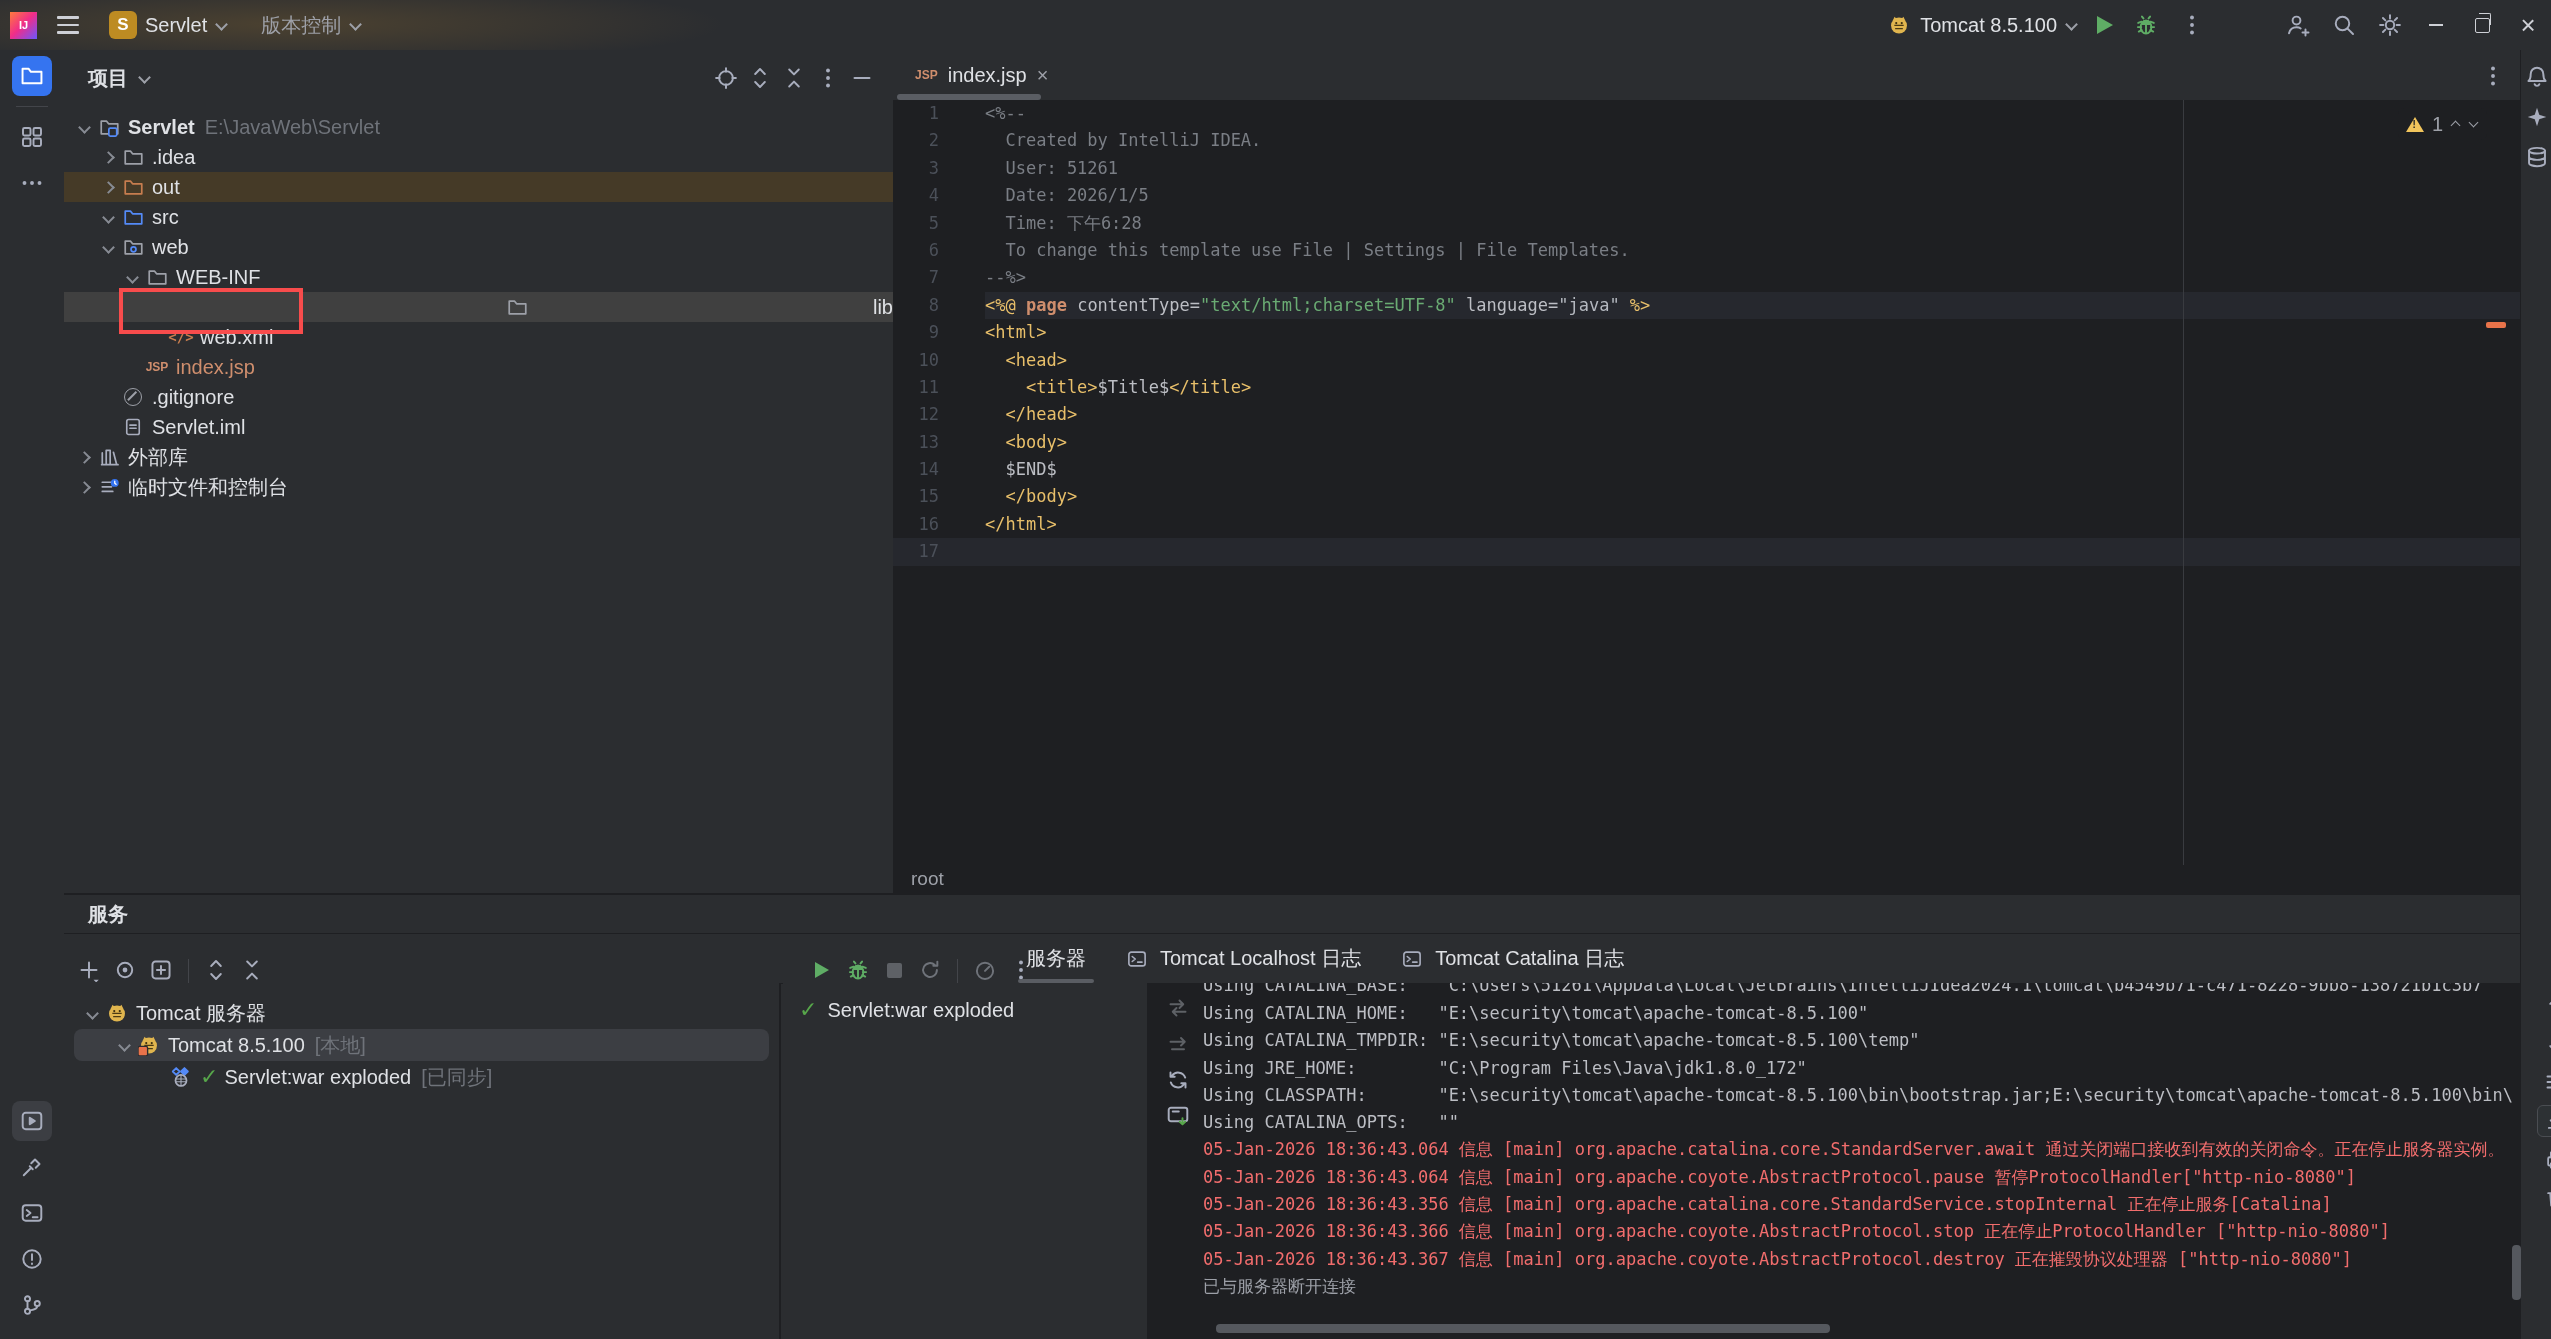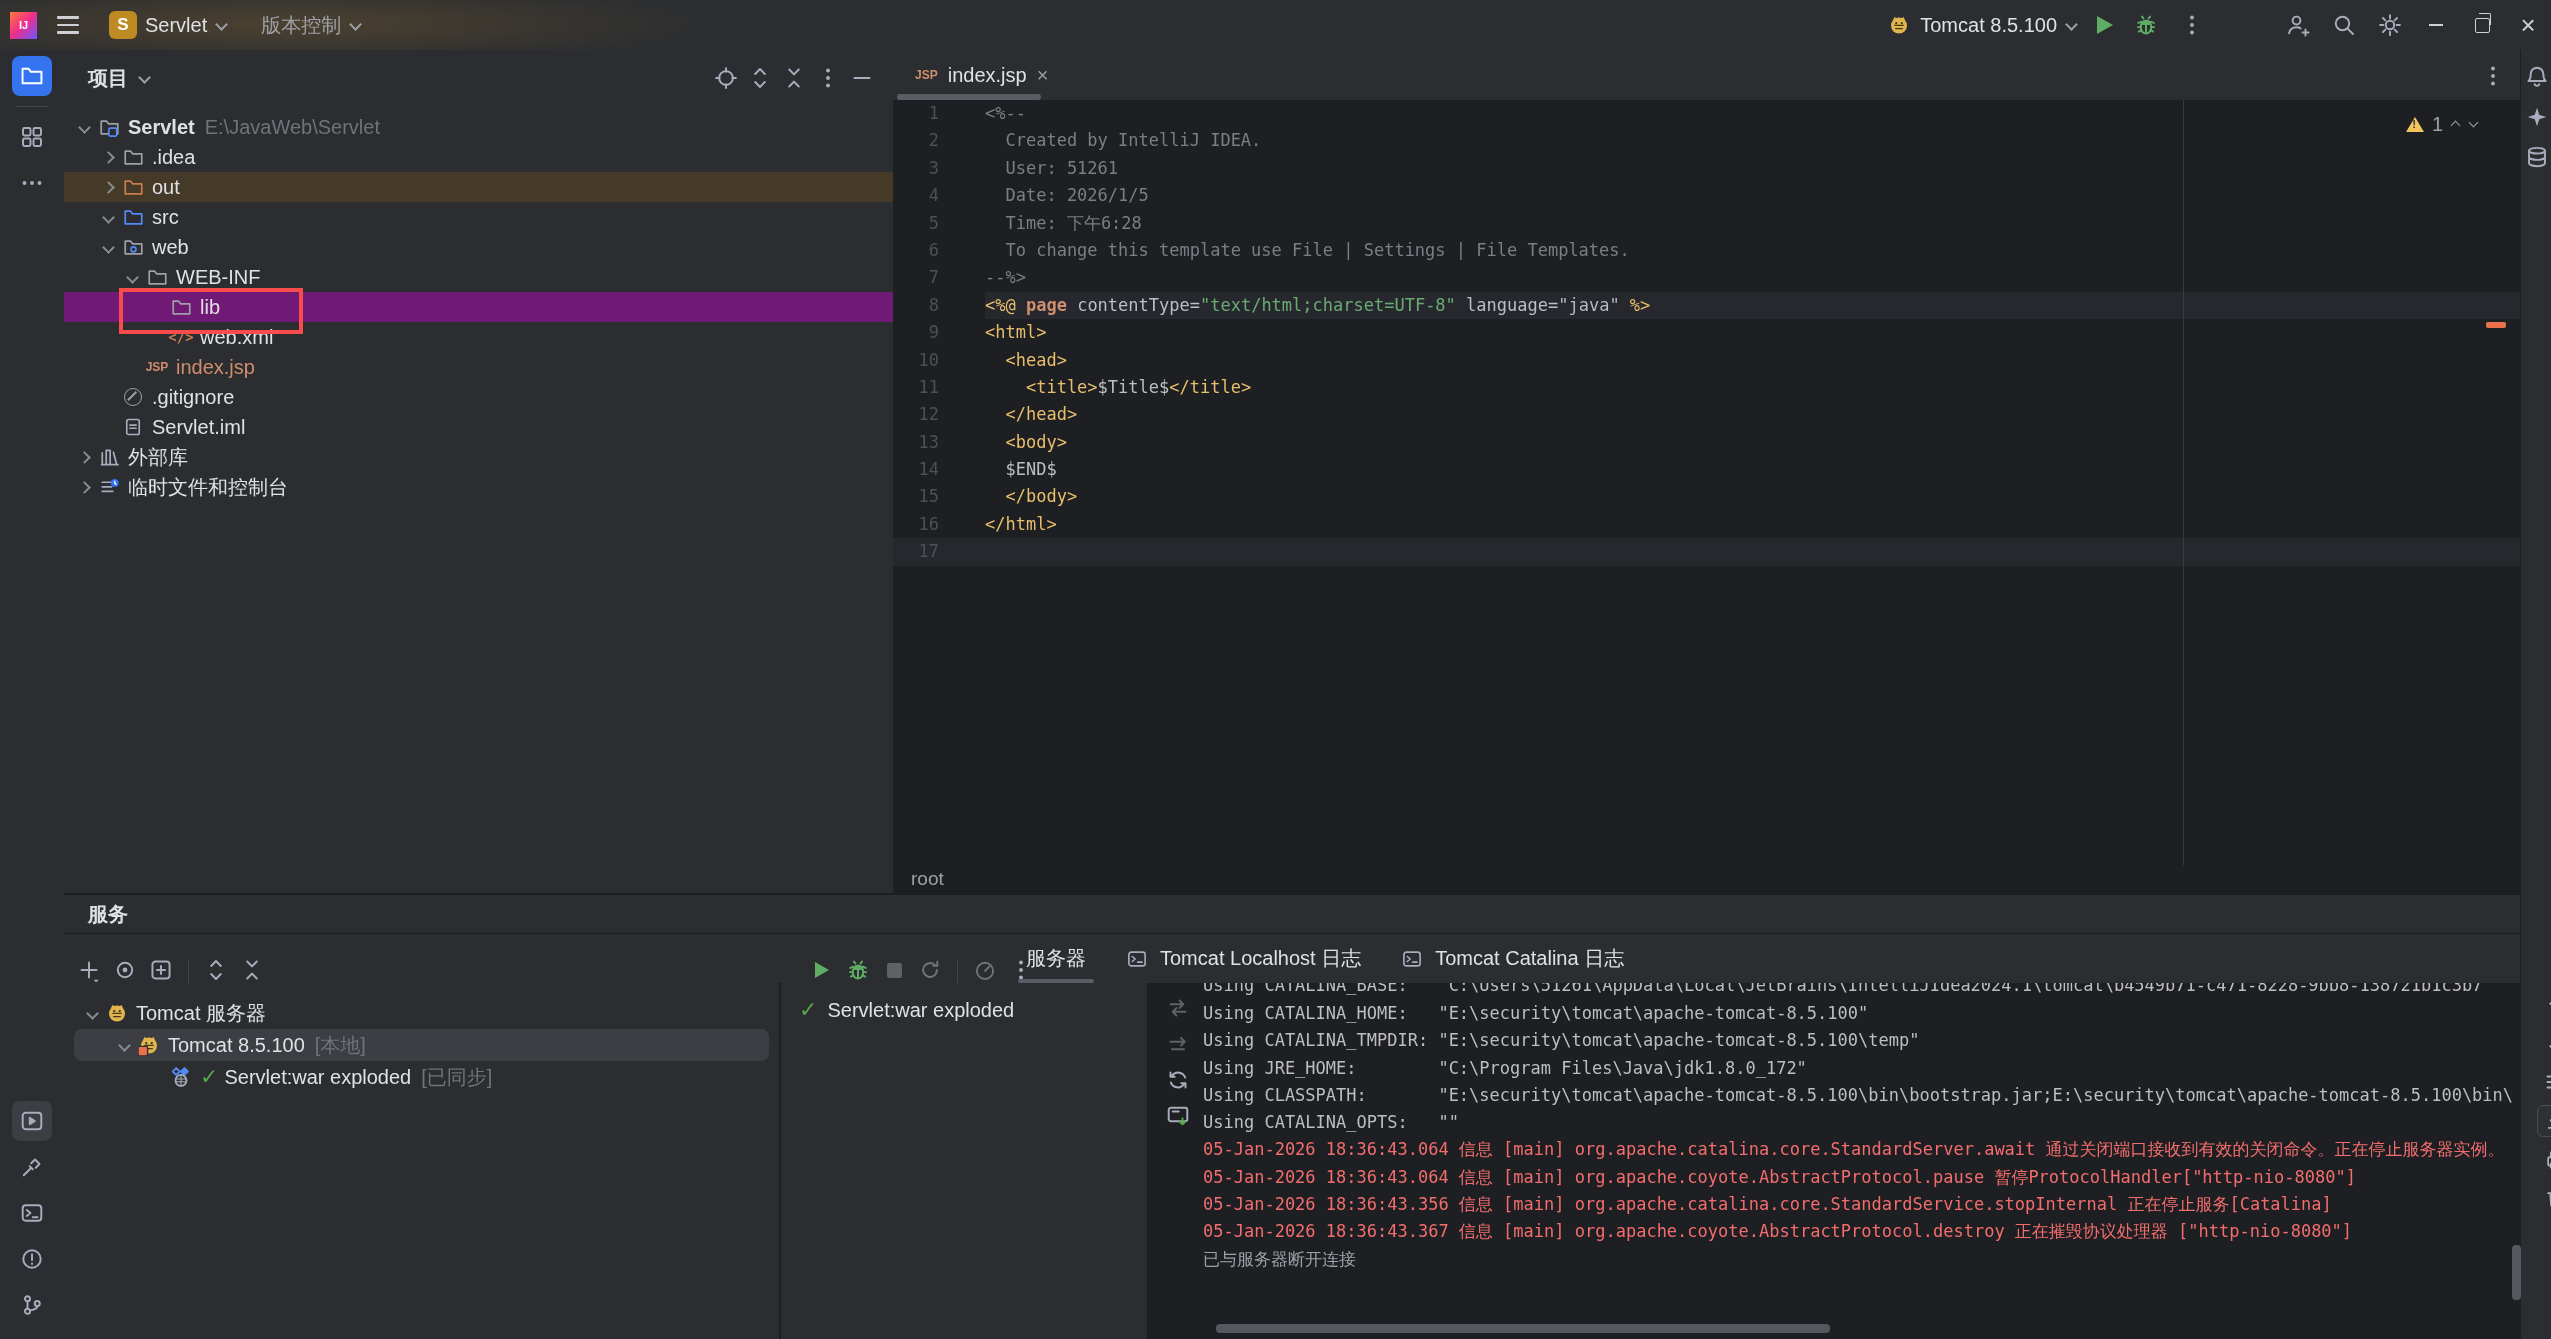--- a/index.html
+++ b/index.html
@@ -37,21 +37,21 @@
   .act-div{width:32px;height:1px;background:#43454A;margin:10px auto;}
   #act-bottom{position:absolute;left:0;bottom:8px;width:64px;}
 
   
   #project-panel{left:64px;top:50px;width:829px;height:843px;background:#2B2D30;border-right:2px solid #1E1F22;}
   #pp-header{height:56px;display:flex;align-items:center;padding-left:24px;position:relative;}
   #pp-header .title{font-weight:bold;}
   #pp-tools{position:absolute;right:18px;top:0;height:56px;display:flex;align-items:center;gap:8px;}
   .tree-row{height:30px;display:flex;align-items:center;font-size:20px;white-space:nowrap;}
   .tree-row .lbl.b{font-weight:bold;}
-  .tree-row.sel{background:#701a75;}
+  .tree-row.sel{background:#404040;justify-content:space-between;}
   .tree-row.hov{background:#453A27;}
   .chev{width:24px;height:30px;display:inline-flex;align-items:center;justify-content:center;flex:0 0 24px;}
   .chev::before{content:'';width:7px;height:7px;border-right:2px solid #878B93;border-bottom:2px solid #878B93;}
   .chev.right::before{transform:rotate(-45deg);}
   .chev.down::before{transform:rotate(45deg);}
   .chev.none::before{display:none;}
   .lbl{margin-left:6px;}
   .suffix{margin-left:10px;color:#6F737A;}
   .ic-jsp{font-size:12px;font-weight:bold;color:#CF8E6D;letter-spacing:0;}
   .ic-webxml{font-size:14px;font-weight:bold;color:#C77D4F;font-family:"DejaVu Sans Mono",monospace;}
@@ -686,20 +686,21 @@
               <div class="con-line plain">Using CATALINA_BASE:   "C:\Users\51261\AppData\Local\JetBrains\IntelliJIdea2024.1\tomcat\b4549b71-c471-8228-9bb8-138721b1c3b7"</div>
             </div>
             <div class="con-line plain">Using CATALINA_HOME:   "E:\security\tomcat\apache-tomcat-8.5.100"</div>
             <div class="con-line plain">Using CATALINA_TMPDIR: "E:\security\tomcat\apache-tomcat-8.5.100\temp"</div>
             <div class="con-line plain">Using JRE_HOME:        "C:\Program Files\Java\jdk1.8.0_172"</div>
             <div class="con-line plain">Using CLASSPATH:       "E:\security\tomcat\apache-tomcat-8.5.100\bin\bootstrap.jar;E:\security\tomcat\apache-tomcat-8.5.100\bin\tom</div>
             <div class="con-line plain">Using CATALINA_OPTS:   ""</div>
             <div class="con-line error">05-Jan-2026 18:36:43.064 信息 [main] org.apache.catalina.core.StandardServer.await 通过关闭端口接收到有效的关闭命令。正在停止服务器实例。</div>
             <div class="con-line error">05-Jan-2026 18:36:43.064 信息 [main] org.apache.coyote.AbstractProtocol.pause 暂停ProtocolHandler["http-nio-8080"]</div>
             <div class="con-line error">05-Jan-2026 18:36:43.356 信息 [main] org.apache.catalina.core.StandardService.stopInternal 正在停止服务[Catalina]</div>
+            <div class="con-line error">05-Jan-2026 18:36:43.366 信息 [main] org.apache.coyote.AbstractProtocol.stop 正在停止ProtocolHandler ["http-nio-8080"]</div>
             <div class="con-line error">05-Jan-2026 18:36:43.367 信息 [main] org.apache.coyote.AbstractProtocol.destroy 正在摧毁协议处理器 ["http-nio-8080"]</div>
             <div class="con-line muted">已与服务器断开连接</div>
           </div>
         <div id="console-rstrip">
           <span class="rs-btn" id="cr-up">
               <svg width="22" height="22" viewBox="0 0 16 16" fill="none" stroke="#A8ADBD" stroke-width="1.3" stroke-linecap="round" stroke-linejoin="round">
                 <path d="M8 13V3M4.5 6.5L8 3l3.5 3.5"></path>
               </svg>
             </span>
           <span class="rs-btn" id="cr-down">

